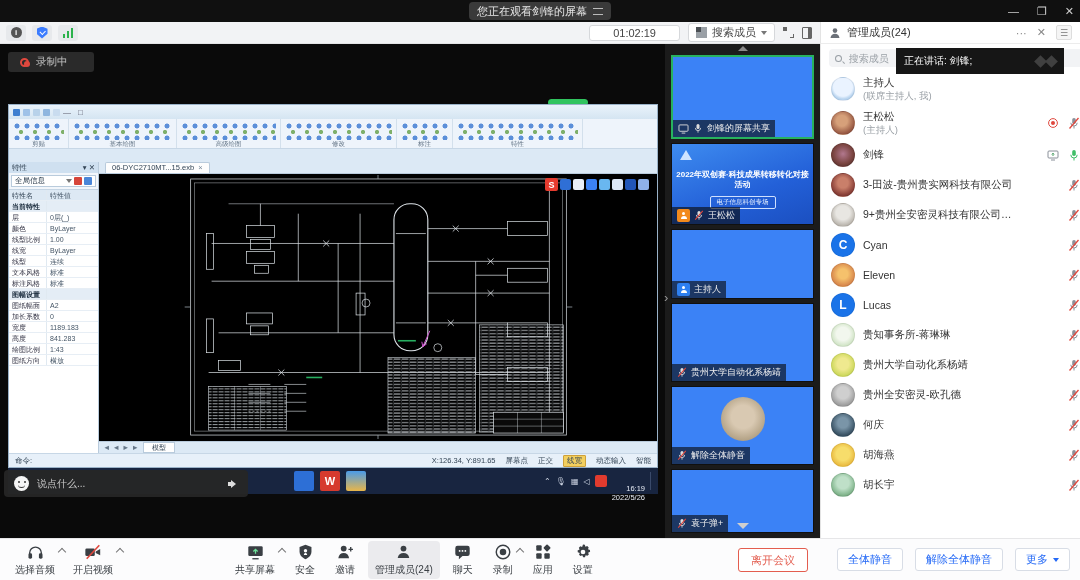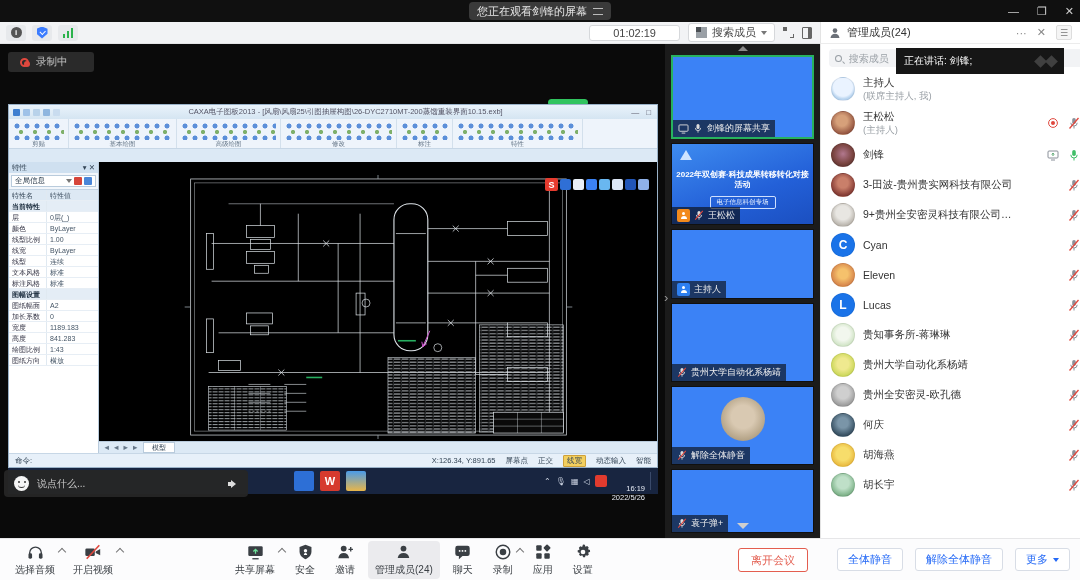--- a/index.html
+++ b/index.html
@@ -591,21 +591,20 @@
     </div>
     <div class="green-pill"></div>
 
     <div class="cad">
       <div class="cad-title">
         <div class="qa" style="background:#3e7fd0;"></div>
         <div class="qa" style="background:#9fc2e8;"></div>
         <div class="qa" style="background:#b8d2ea;"></div>
         <div class="qa" style="background:#8fb6df;"></div>
         <div class="qa" style="background:#c9dcef;"></div>
-        <div class="tt">CAXA电子图板2013 - [风扇\风扇25\引图抽屉构图\26-DYC2710MT-200蒸馏重装界面10.15.exb]</div>
         <div class="wc">
             <span>—</span>
             <span>□</span>
           </div>
       </div>
       <div class="ribbon">
         <div class="rgroup" style="width:60px;">
             <div class="ricons"></div>
             <em>剪贴</em>
           </div>
@@ -706,20 +705,26 @@
                 <div class="v">1:43</div>
               </div>
             <div class="prow">
                 <div class="k">图纸方向</div>
                 <div class="v">横放</div>
               </div>
           </div>
         </div>
 
         <div class="canvas">
+          <div class="doc-tabs">
+            <div class="dtab">
+                <span>06-DYC2710MT...15.exb</span>
+                <span style="color:#789;">×</span>
+              </div>
+          </div>
           <div class="stamp">
             <div class="s-badge">S</div>
             <i style="background:#2f6fd6;"></i>
             <i style="background:#e8eef7;"></i>
             <i style="background:#3b82f4;"></i>
             <i style="background:#69b7f0;"></i>
             <i style="background:#dce6f5;"></i>
             <i style="background:#2256b8;"></i>
             <i style="background:#8fb1e8;"></i>
           </div>

